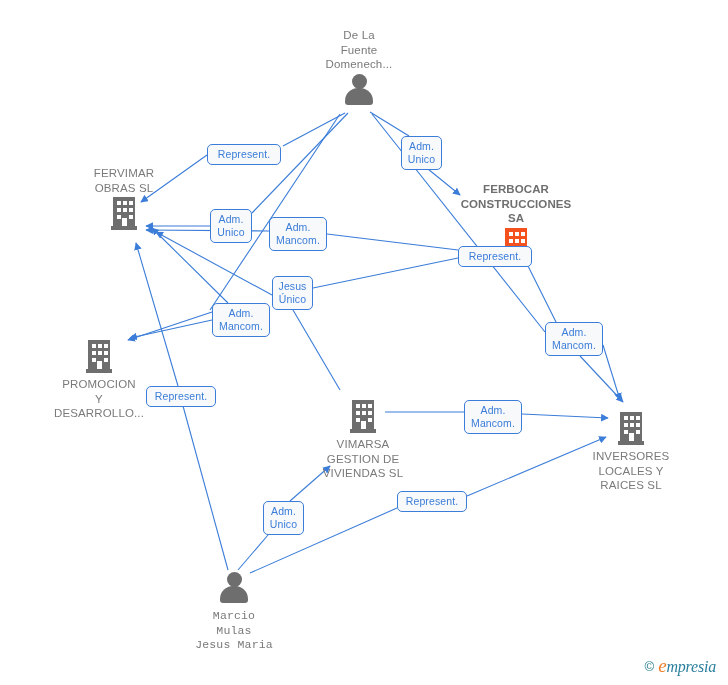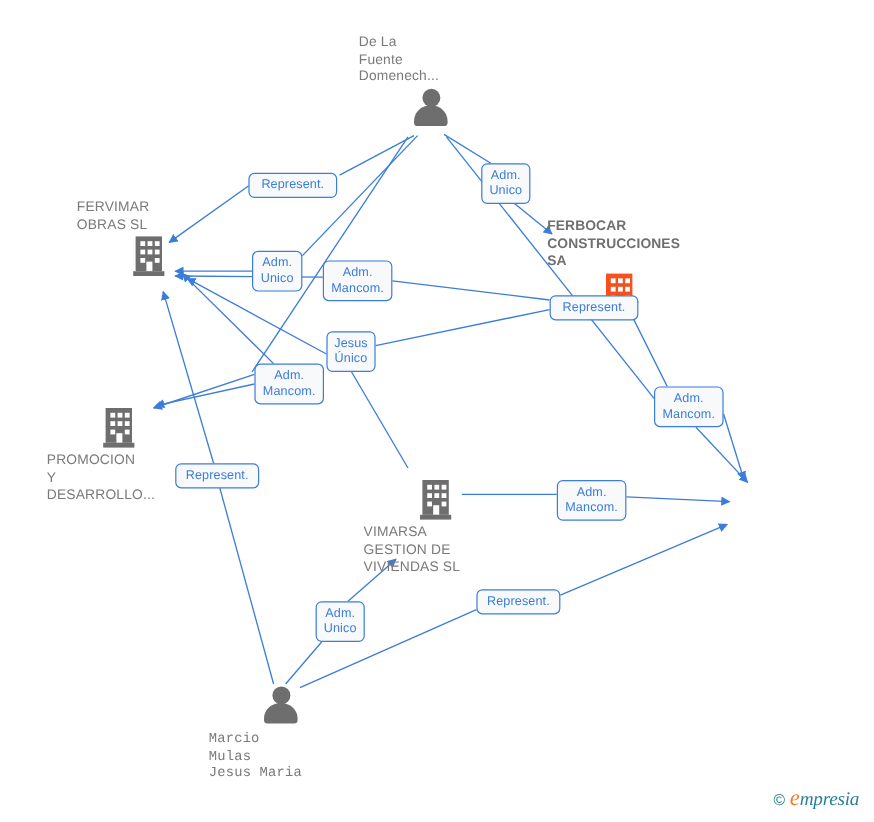--- a/index.html
+++ b/index.html
@@ -27,21 +27,21 @@
     top: 0;
     width: 728px;
     height: 685px;
   }
 
   
   .node {
     position: absolute;
     width: 120px;
     margin-left: -60px;
-    text-align: left;
+    text-align: center;
     color: #7a7a7a;
     font-size: 11.5px;
     line-height: 14.5px;
     letter-spacing: 0.15px;
   }
   .node .label {
     display: block;
     white-space: pre-line;
     color: #7a7a7a;
   }
@@ -318,20 +318,40 @@
           <i style="left:18px; top:18px;"></i>
         <span class="door"></span>
         <span class="base"></span>
       </span>
     </span>
     <span class="label">VIMARSA
 GESTION DE
 VIVIENDAS SL</span>
   </div>
 
+  <div class="node label-below" style="left:631px; top:412px;">
+    <span class="glyph">
+      <span class="bld">
+        <span class="body"></span>
+        <i style="left:6px;  top:4px;"></i>
+          <i style="left:12px; top:4px;"></i>
+          <i style="left:18px; top:4px;"></i>
+        <i style="left:6px;  top:11px;"></i>
+          <i style="left:12px; top:11px;"></i>
+          <i style="left:18px; top:11px;"></i>
+        <i style="left:6px;  top:18px;"></i>
+          <i style="left:18px; top:18px;"></i>
+        <span class="door"></span>
+        <span class="base"></span>
+      </span>
+    </span>
+    <span class="label">INVERSORES
+LOCALES Y
+RAICES SL</span>
+  </div>
 
   <div class="node label-below" style="left:234px; top:572px;font-family:Liberation Mono, monospace;">
     <span class="glyph">
       <span class="person">
           <span class="head"></span>
           <span class="torso"></span>
         </span>
     </span>
     <span class="label">Marcio
 Mulas

